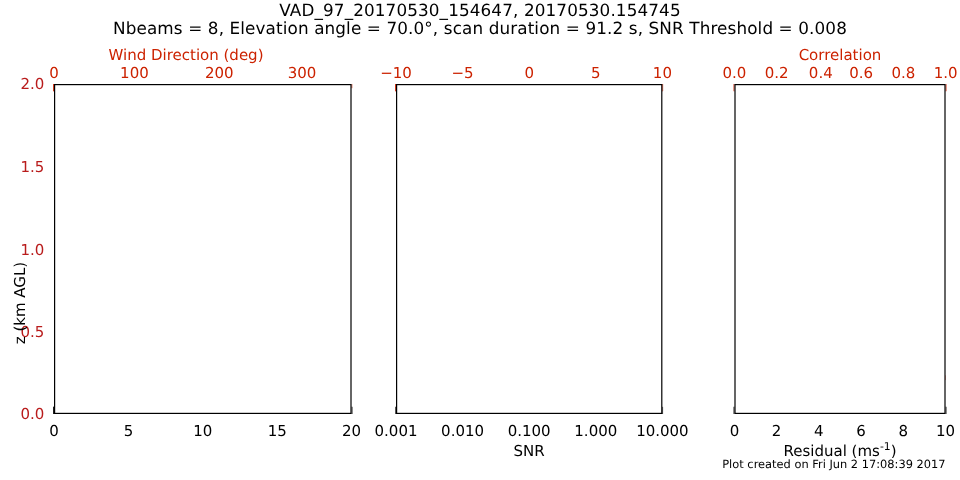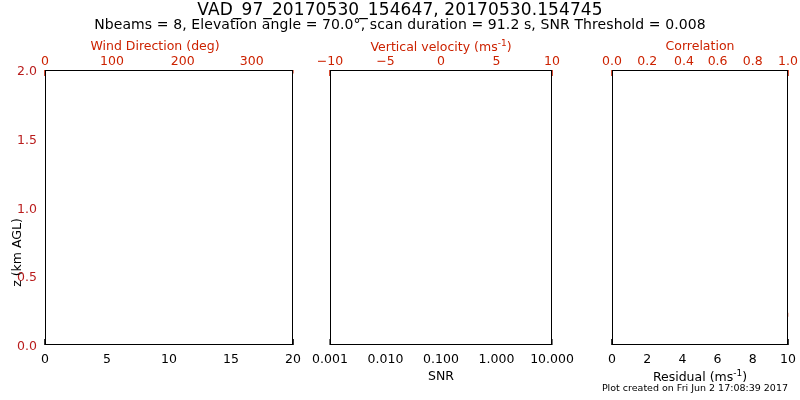--- a/index.html
+++ b/index.html
@@ -10,21 +10,21 @@
     overflow:hidden;
     position:relative;
   }
   .figure{position:absolute;left:0;top:0;width:800px;height:400px;}
 
   .title-block{
     position:absolute;left:0;top:2px;width:800px;
     text-align:center;
   }
   .title-line{
-    font-size:17px;line-height:15px;color:#000;letter-spacing:0.1px;
+    font-size:14px;line-height:15px;color:#000;letter-spacing:0.1px;
   }
   .subtitle-line{
     font-size:14px;line-height:15px;color:#000;letter-spacing:0.1px;
   }
 
   
   .panel{position:absolute;top:70px;height:275px;box-sizing:border-box;}
   .panel .frame{
     position:absolute;left:0;top:0;right:0;bottom:0;
     border:1.2px solid #000;
@@ -281,21 +281,20 @@
         <rect x="110.11" y="246.88" width="4" height="4" fill="#cc2200" stroke="none"></rect>
       </svg>
   </div>
   <div class="top-axis-labels" id="toplab-snr" style="left: 330px; width: 222px; top: 53px;">
       <span style="left: 0px;">−10</span>
       <span style="left: 55.5px;">−5</span>
       <span style="left: 111px;">0</span>
       <span style="left: 166.5px;">5</span>
       <span style="left: 222px;">10</span>
     </div>
-  <div class="top-axis-title" id="toptitle-snr" style="left: 330px; width: 222px; top: 38px;">Vertical velocity (ms<span class="sup">-1</span>)</div>
   <div class="bottom-axis-labels" id="botlab-snr" style="left: 330px; width: 206px; top: 351px;">
       <span style="left: 0px;">0.001</span>
       <span style="left: 55.5px;">0.010</span>
       <span style="left: 111px;">0.100</span>
       <span style="left: 166.5px;">1.000</span>
       <span style="left: 222px;">10.000</span>
     </div>
   <div class="bottom-axis-title" id="bottitle-snr" style="left: 330px; width: 222px; top: 368px;">SNR</div>
 
   <div class="panel" id="panel-residual">

